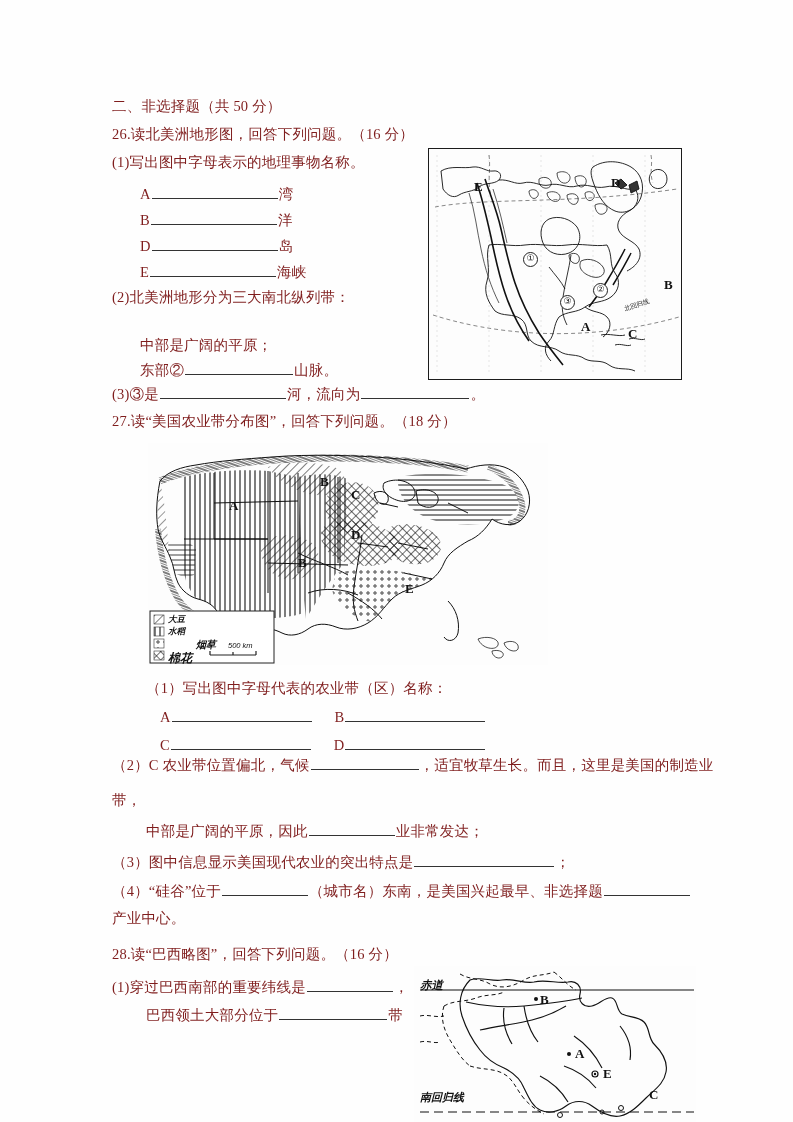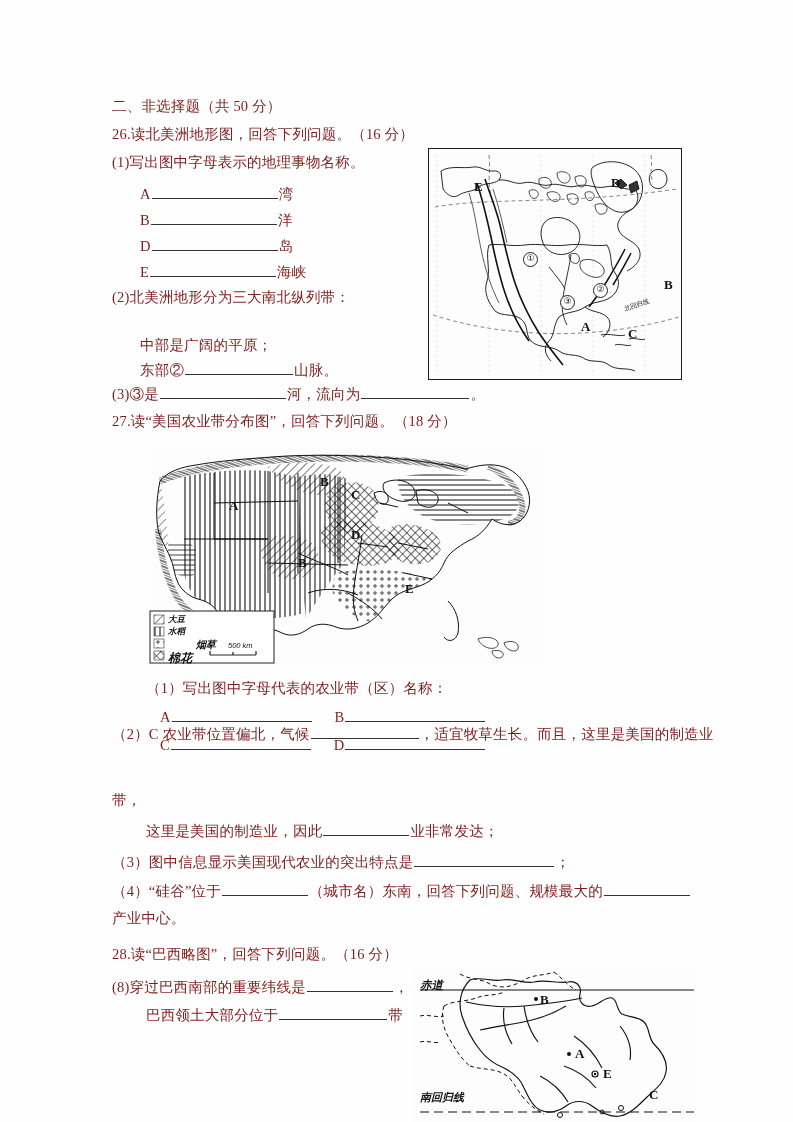--- a/index.html
+++ b/index.html
@@ -383,41 +383,41 @@
 
   <div class="line" style="left:160px; top:706px;">
     <span>A</span><span class="blank b-xxl"></span>
     <span style="display:inline-block;width:18px"></span><span>B</span><span class="blank b-xxl"></span>
   </div>
   <div class="line" style="left:160px; top:734px;">
     <span>C</span><span class="blank b-xxl"></span>
     <span style="display:inline-block;width:18px"></span><span>D</span><span class="blank b-xxl"></span>
   </div>
 
-  <div class="line" style="left:112px; top:723px;">
+  <div class="line" style="left:112px; top:754px;">
     <span>（2）C 农业带位置偏北，气候</span><span class="blank b-lg"></span><span>，适宜牧草生长。而且，这里是美国的制造业</span>
   </div>
   <div class="line" style="left:112px; top:790px;">带，</div>
   <div class="line" style="left:146px; top:820px;">
-    <span>这里是美国的制造业，因此</span><span class="blank b-md"></span><span>业非常发达；</span>
+    <span>中部是广阔的平原，因此</span><span class="blank b-md"></span><span>业非常发达；</span>
   </div>
 
   <div class="line" style="left:112px; top:851px;">
     <span>（3）图中信息显示美国现代农业的突出特点是</span><span class="blank b-xxl"></span><span>；</span>
   </div>
 
   <div class="line" style="left:112px; top:880px;">
-    <span>（4）“硅谷”位于</span><span class="blank b-md"></span><span>（城市名）东南，回答下列问题、规模最大的</span><span class="blank b-md"></span>
+    <span>（4）“硅谷”位于</span><span class="blank b-md"></span><span>（城市名）东南，是美国兴起最早、非选择题</span><span class="blank b-md"></span>
   </div>
   <div class="line" style="left:112px; top:908px;">产业中心。</div>
 
   <div class="line" style="left:112px; top:944px;">28.读“巴西略图”，回答下列问题。（16 分）</div>
 
   <div class="line" style="left:112px; top:976px;">
-    <span>(8)穿过巴西南部的重要纬线是</span><span class="blank b-md"></span><span>，</span>
+    <span>(1)穿过巴西南部的重要纬线是</span><span class="blank b-md"></span><span>，</span>
   </div>
   <div class="line" style="left:146px; top:1004px;">
     <span>巴西领土大部分位于</span><span class="blank b-lg"></span><span>带</span>
   </div>
 
   <div class="map-plain" style="left:414px; top:966px; width:282px; height:156px;">
     <svg width="282" height="156" viewBox="0 0 282 156">
       <rect x="0" y="0" width="282" height="156" fill="#fdfdfd"></rect>
 
       <line x1="6" y1="24" x2="280" y2="24" stroke="#111" stroke-width="1.1"></line>

